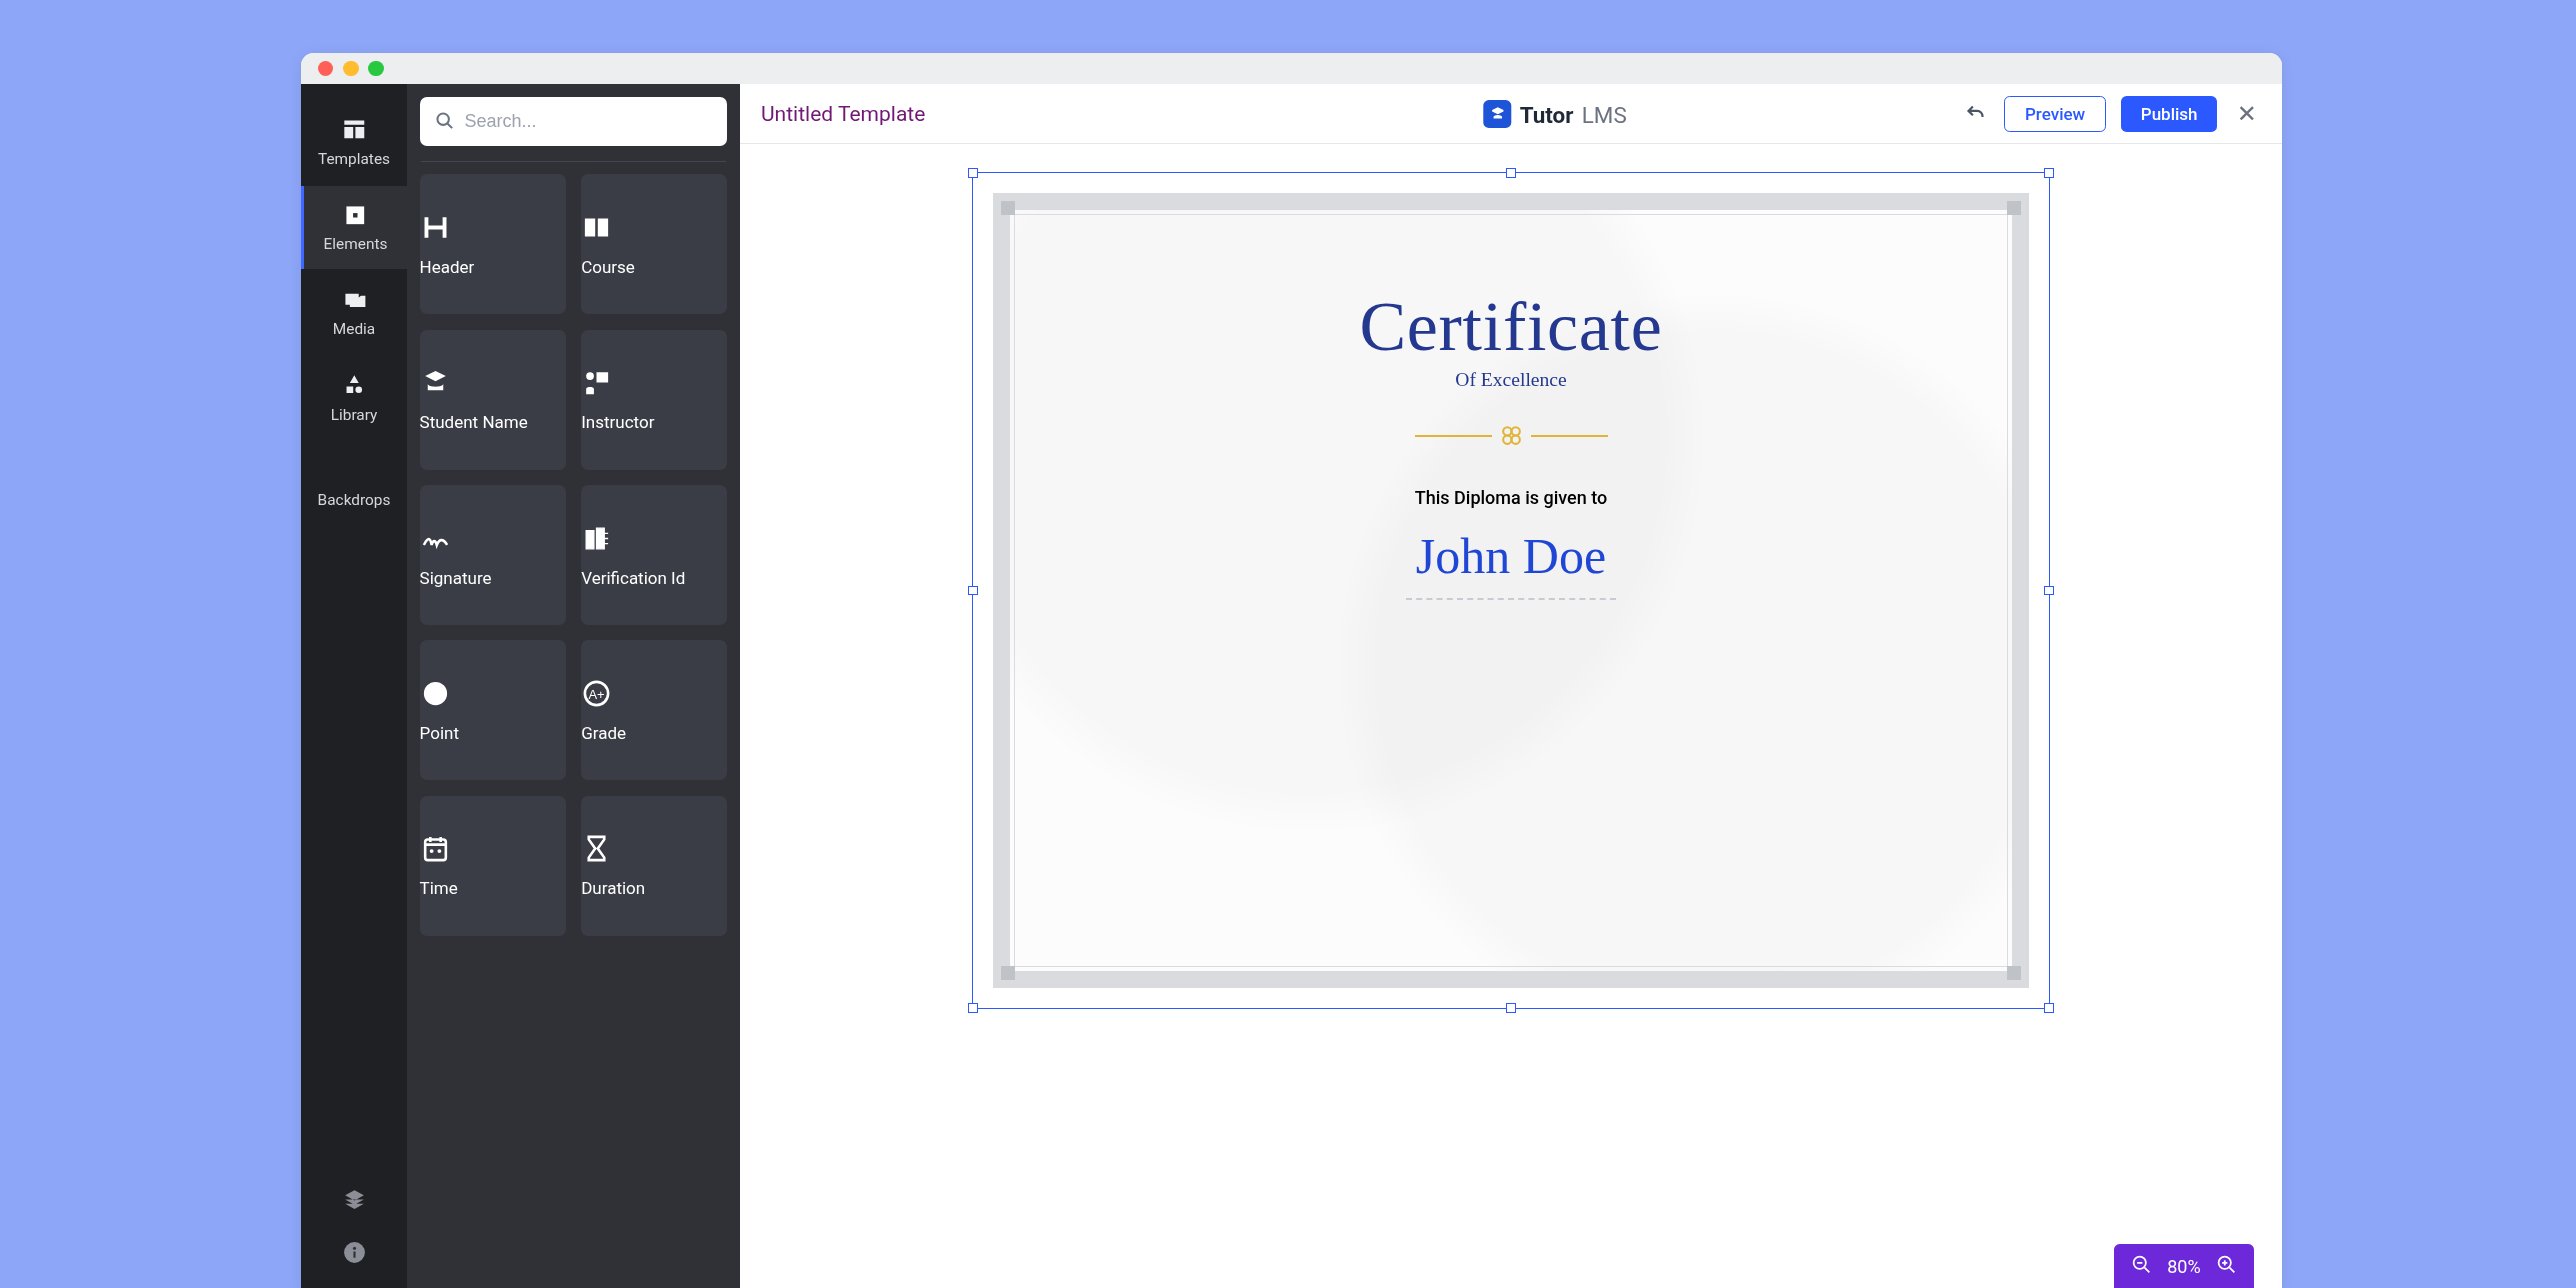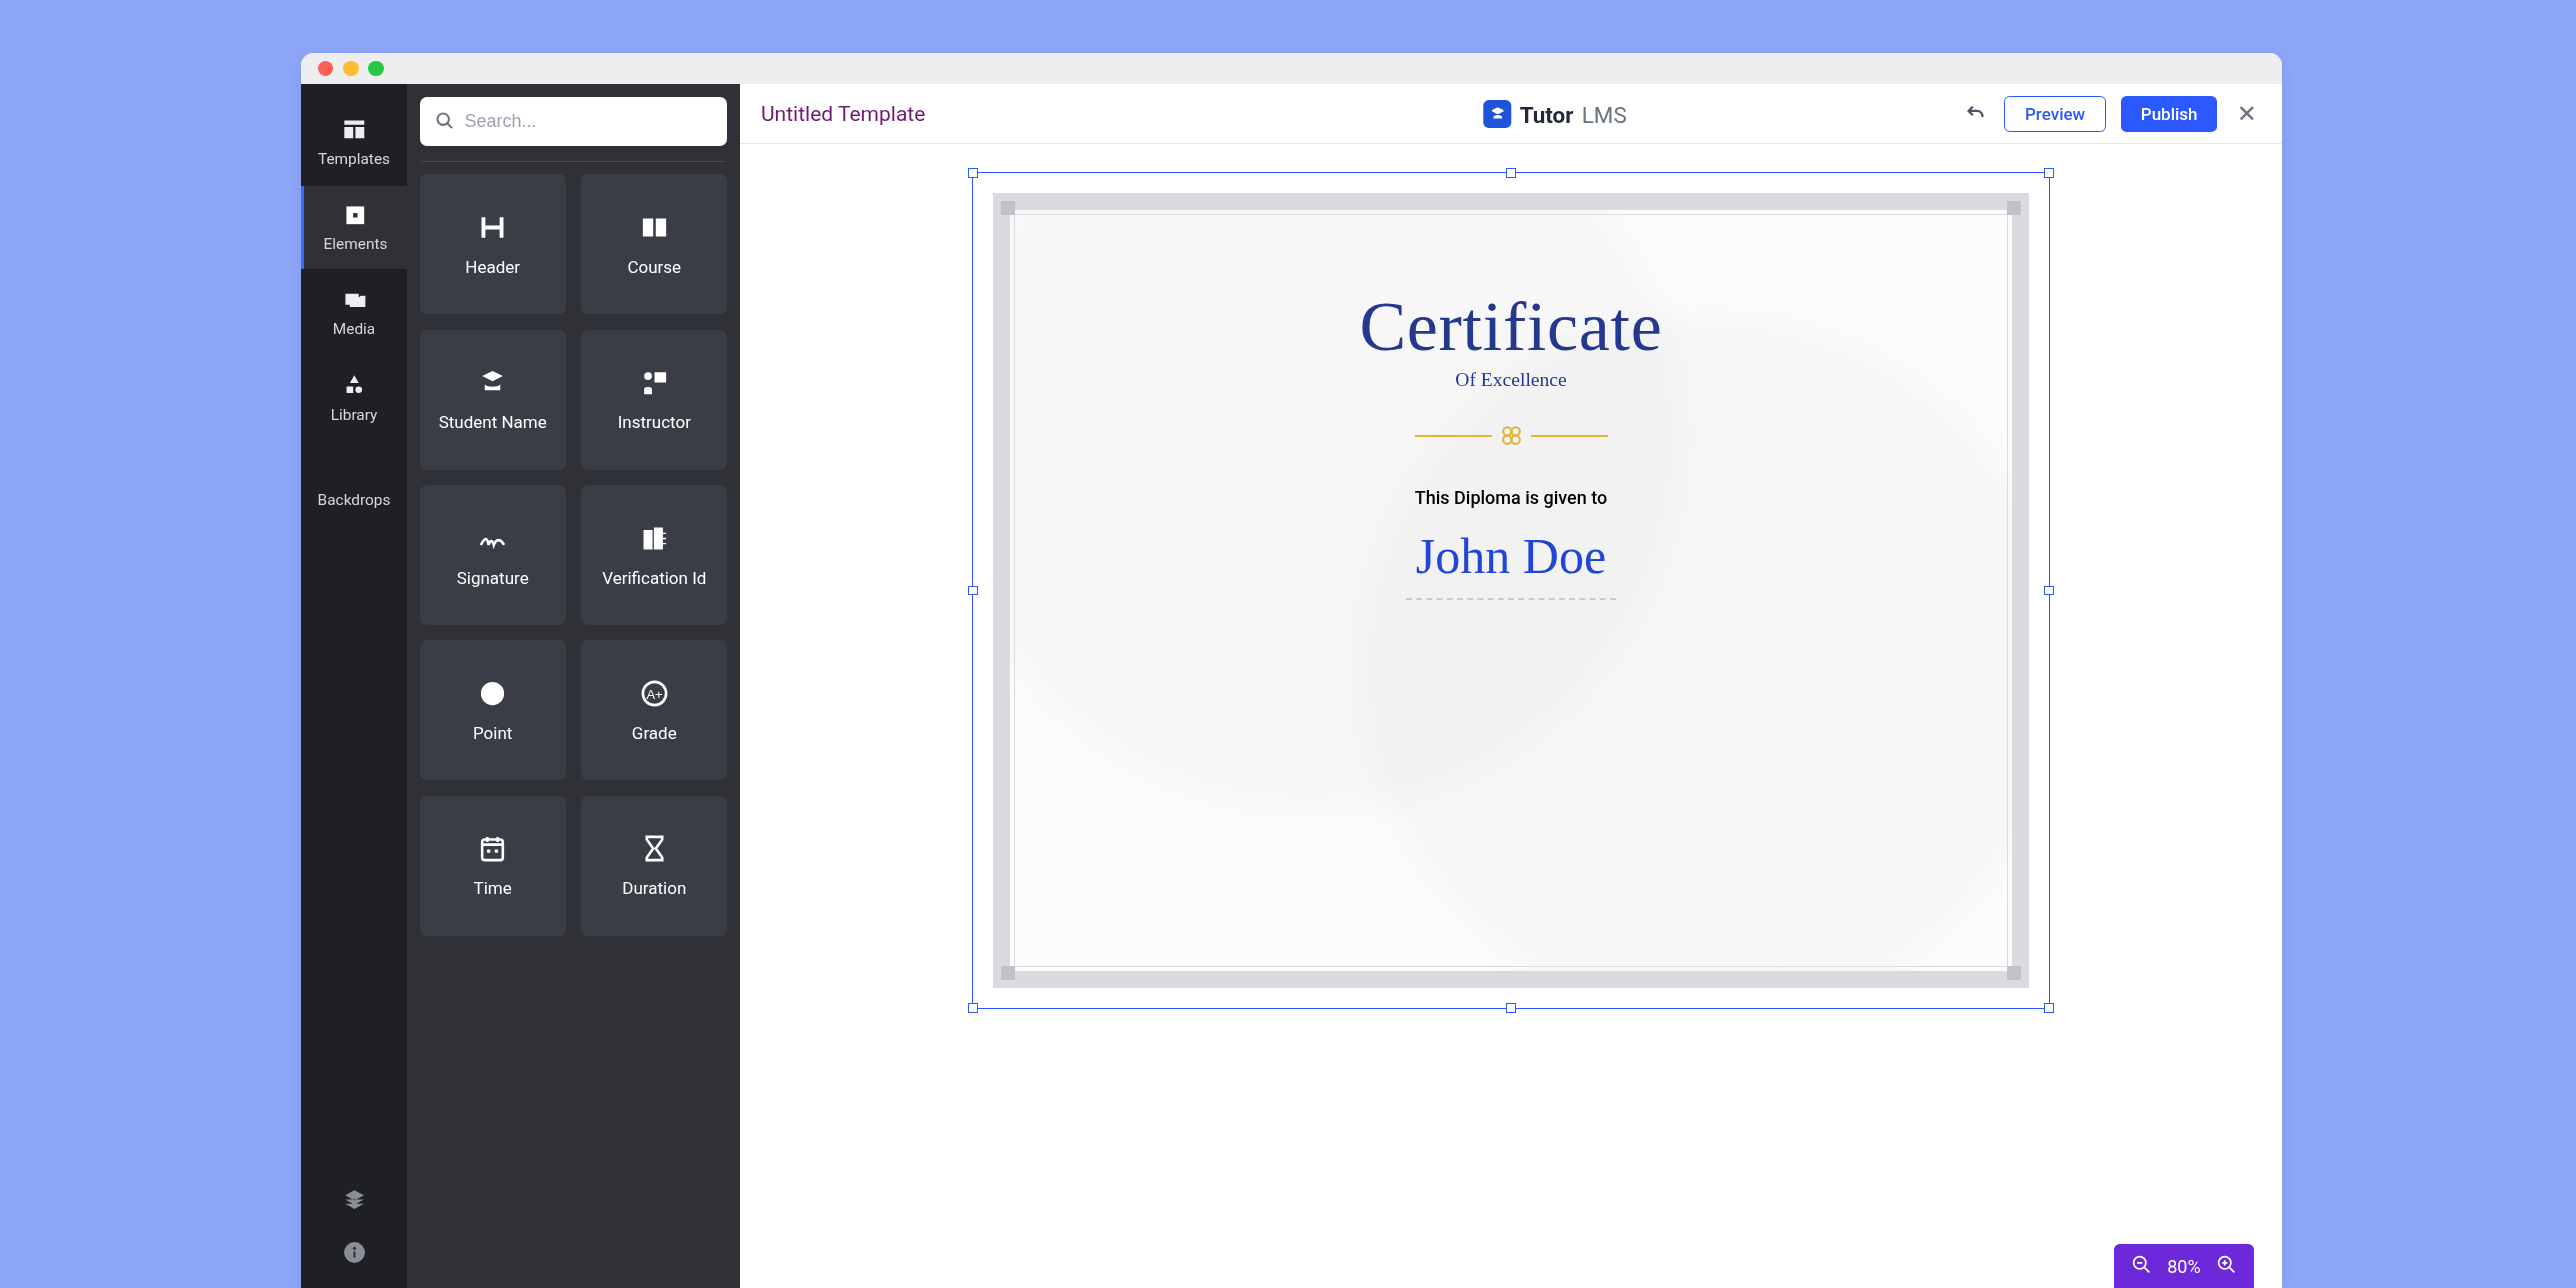--- a/index.html
+++ b/index.html
@@ -59,21 +59,21 @@
   .search input {
     flex:1; border:none; outline:none; font-size:18px; color:#333; background:transparent;
   }
   .search input::placeholder { color:#9ca3af; }
   .divider { height:0.7px; background:#44474f; margin:15.4px 1.4px 12.6px; }
   .grid {
     display:grid; grid-template-columns:1fr 1fr; gap:15.4px;
   }
   .card {
     background:#3a3d45; border-radius:7px; height:140px;
-    display:flex; flex-direction:column; align-items:center; justify-content:center;
+    display:flex; flex-direction:column; align-items:flex-start; justify-content:center;
     gap:14px; font-size:17px; color:#fff; cursor:pointer;
   }
   .card svg { width:31px; height:31px; fill:#fff; }
   .collapse-handle {
     position:absolute; right:-17px; top:507px; width:25px; height:53px;
     background:#2f3137; border-radius:0 8.4px 8.4px 0;
     display:flex; align-items:center; justify-content:center; cursor:pointer;
   }
   .collapse-handle svg { width:12.6px; height:12.6px; fill:#cfd2d8; }
 

